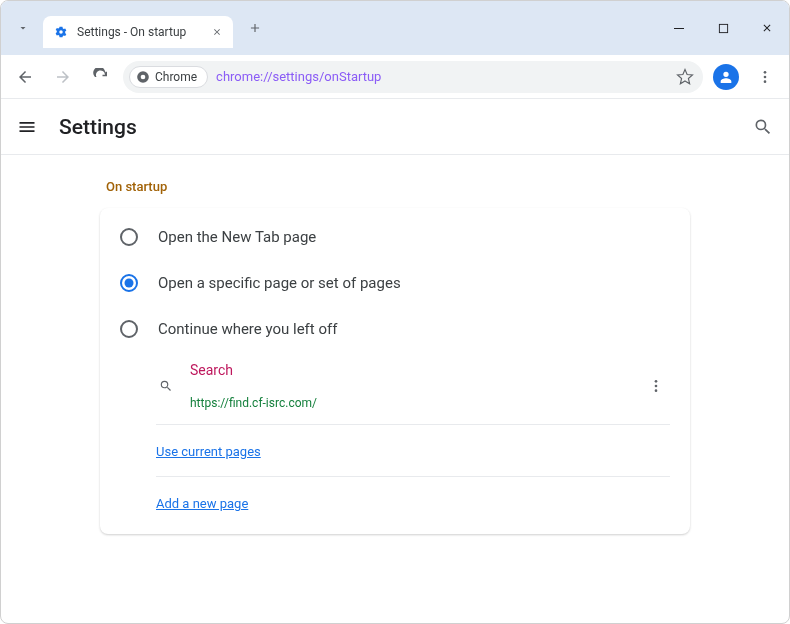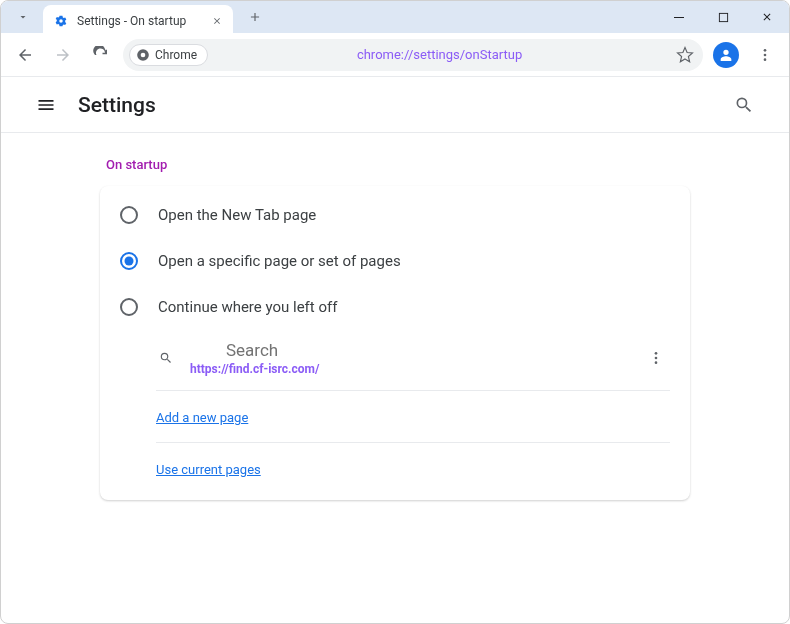--- a/index.html
+++ b/index.html
@@ -7,21 +7,21 @@
     font-family: 'Segoe UI', Roboto, Arial, sans-serif;
     background: #fff;
     width: 790px;
     height: 624px;
     overflow: hidden;
     border-radius: 8px;
     border: 1px solid #d0d0d0;
   }
   
   .titlebar {
-    height: 32px;
+    height: 54px;
     background: #dde7f4;
     display: flex;
     align-items: center;
     padding-left: 8px;
   }
   .tab-dropdown {
     width: 28px; height: 28px;
     display: flex; align-items: center; justify-content: center;
     border-radius: 6px;
     cursor: pointer;
@@ -50,21 +50,20 @@
   .win-btn { width: 44px; height: 40px; display:flex;align-items:center;justify-content:center; cursor:pointer;}
   
   .toolbar {
     height: 44px;
     background: #fff;
     display:flex;
     align-items:center;
     padding: 0 8px;
     gap: 6px;
     border-bottom: 1px solid #e8eaed;
-    text-align: center;
   }
   .icon-btn { width: 32px; height:32px; border-radius:16px; display:flex;align-items:center;justify-content:center; cursor:pointer; color:#5f6368;}
   .icon-btn.disabled { color:#bdc1c6; cursor:default;}
   .omnibox {
     flex:1;
     height: 32px;
     background: #f1f3f4;
     border-radius: 16px;
     display:flex;
     align-items:center;
@@ -77,30 +76,30 @@
     padding: 3px 10px 3px 6px; font-size:12px; color:#3c4043;
   }
   .omnibox-url { font-size: 13px; color:#8b5cf6; flex:1; }
   .star-btn { width:28px;height:28px;display:flex;align-items:center;justify-content:center;cursor:pointer;}
   .avatar { width:26px;height:26px;border-radius:13px;background:#1a73e8;display:flex;align-items:center;justify-content:center;margin:0 4px;cursor:pointer;}
   
   .content-header {
     height: 56px;
     display:flex;
     align-items:center;
-    padding: 0 27px;
+    padding: 0 8px;
     border-bottom: 1px solid #e8eaed;
   }
   .menu-btn{ width:36px;height:36px;display:flex;align-items:center;justify-content:center;cursor:pointer;margin-right:14px;}
   .settings-title { font-size: 21px; color:#202124; font-weight:500;}
   .search-settings { margin-left:auto; width:36px;height:36px;display:flex;align-items:center;justify-content:center;cursor:pointer;}
   
   .main { padding: 24px 0 40px; display:flex; justify-content:center;}
   .panel-wrap { width: 590px; }
-  .section-title { font-size: 13px; color:#a21caf; font-weight:500; margin: 0 0 14px 6px;}
+  .section-title { font-size: 13px; color:#a16207; font-weight:500; margin: 0 0 14px 6px;}
   .card {
     background:#fff;
     border-radius: 8px;
     box-shadow: 0 1px 2px rgba(0,0,0,0.12), 0 1px 3px rgba(0,0,0,0.08);
     padding: 6px 0;
   }
   .radio-row {
     display:flex; align-items:center;
     padding: 14px 20px;
     cursor:pointer;
@@ -115,22 +114,22 @@
     top:50%;left:50%;transform:translate(-50%,-50%);
   }
   .radio-label { font-size:15px; color:#3c4043;}
   .sub-block { margin-left: 56px; margin-right: 20px; }
   .page-row {
     display:flex; align-items:center; padding: 10px 0 14px;
     border-bottom: 1px solid #e8eaed;
   }
   .page-icon { width:20px;display:flex;justify-content:center;margin-right:14px; color:#5f6368;}
   .page-info { flex:1; }
-  .page-name { font-size:17px;color:#737373;margin-left:36px; }
-  .page-url { font-size:12px;color:#8b5cf6; margin-top:2px;font-weight:bold;}
+  .page-name { font-size:14px;color:#be185d; }
+  .page-url { font-size:12px;color:#15803d; margin-top:18px;}
   .more-btn{ width:28px;height:28px;display:flex;align-items:center;justify-content:center;cursor:pointer;}
   .link-row { padding: 16px 0; border-bottom:1px solid #e8eaed;}
   .link-row:last-child{border-bottom:none;}
   .link { font-size:13px; color:#1a73e8; text-decoration:underline; cursor:pointer;}
   svg { display:block; }
 </style>
 </head>
 <body>
 
 <div class="titlebar">
@@ -268,22 +267,22 @@
           </div>
           <div class="more-btn">
             <svg width="16" height="16" viewBox="0 0 24 24">
                 <circle cx="12" cy="5" r="2" fill="#5f6368"></circle>
                 <circle cx="12" cy="12" r="2" fill="#5f6368"></circle>
                 <circle cx="12" cy="19" r="2" fill="#5f6368"></circle>
               </svg>
           </div>
         </div>
         <div class="link-row">
+          <span class="link">Use current pages</span>
+        </div>
+        <div class="link-row">
           <span class="link">Add a new page</span>
         </div>
-        <div class="link-row">
-          <span class="link">Use current pages</span>
-        </div>
       </div>
 
     </div>
   </div>
 </div>
 
 </body></html>

